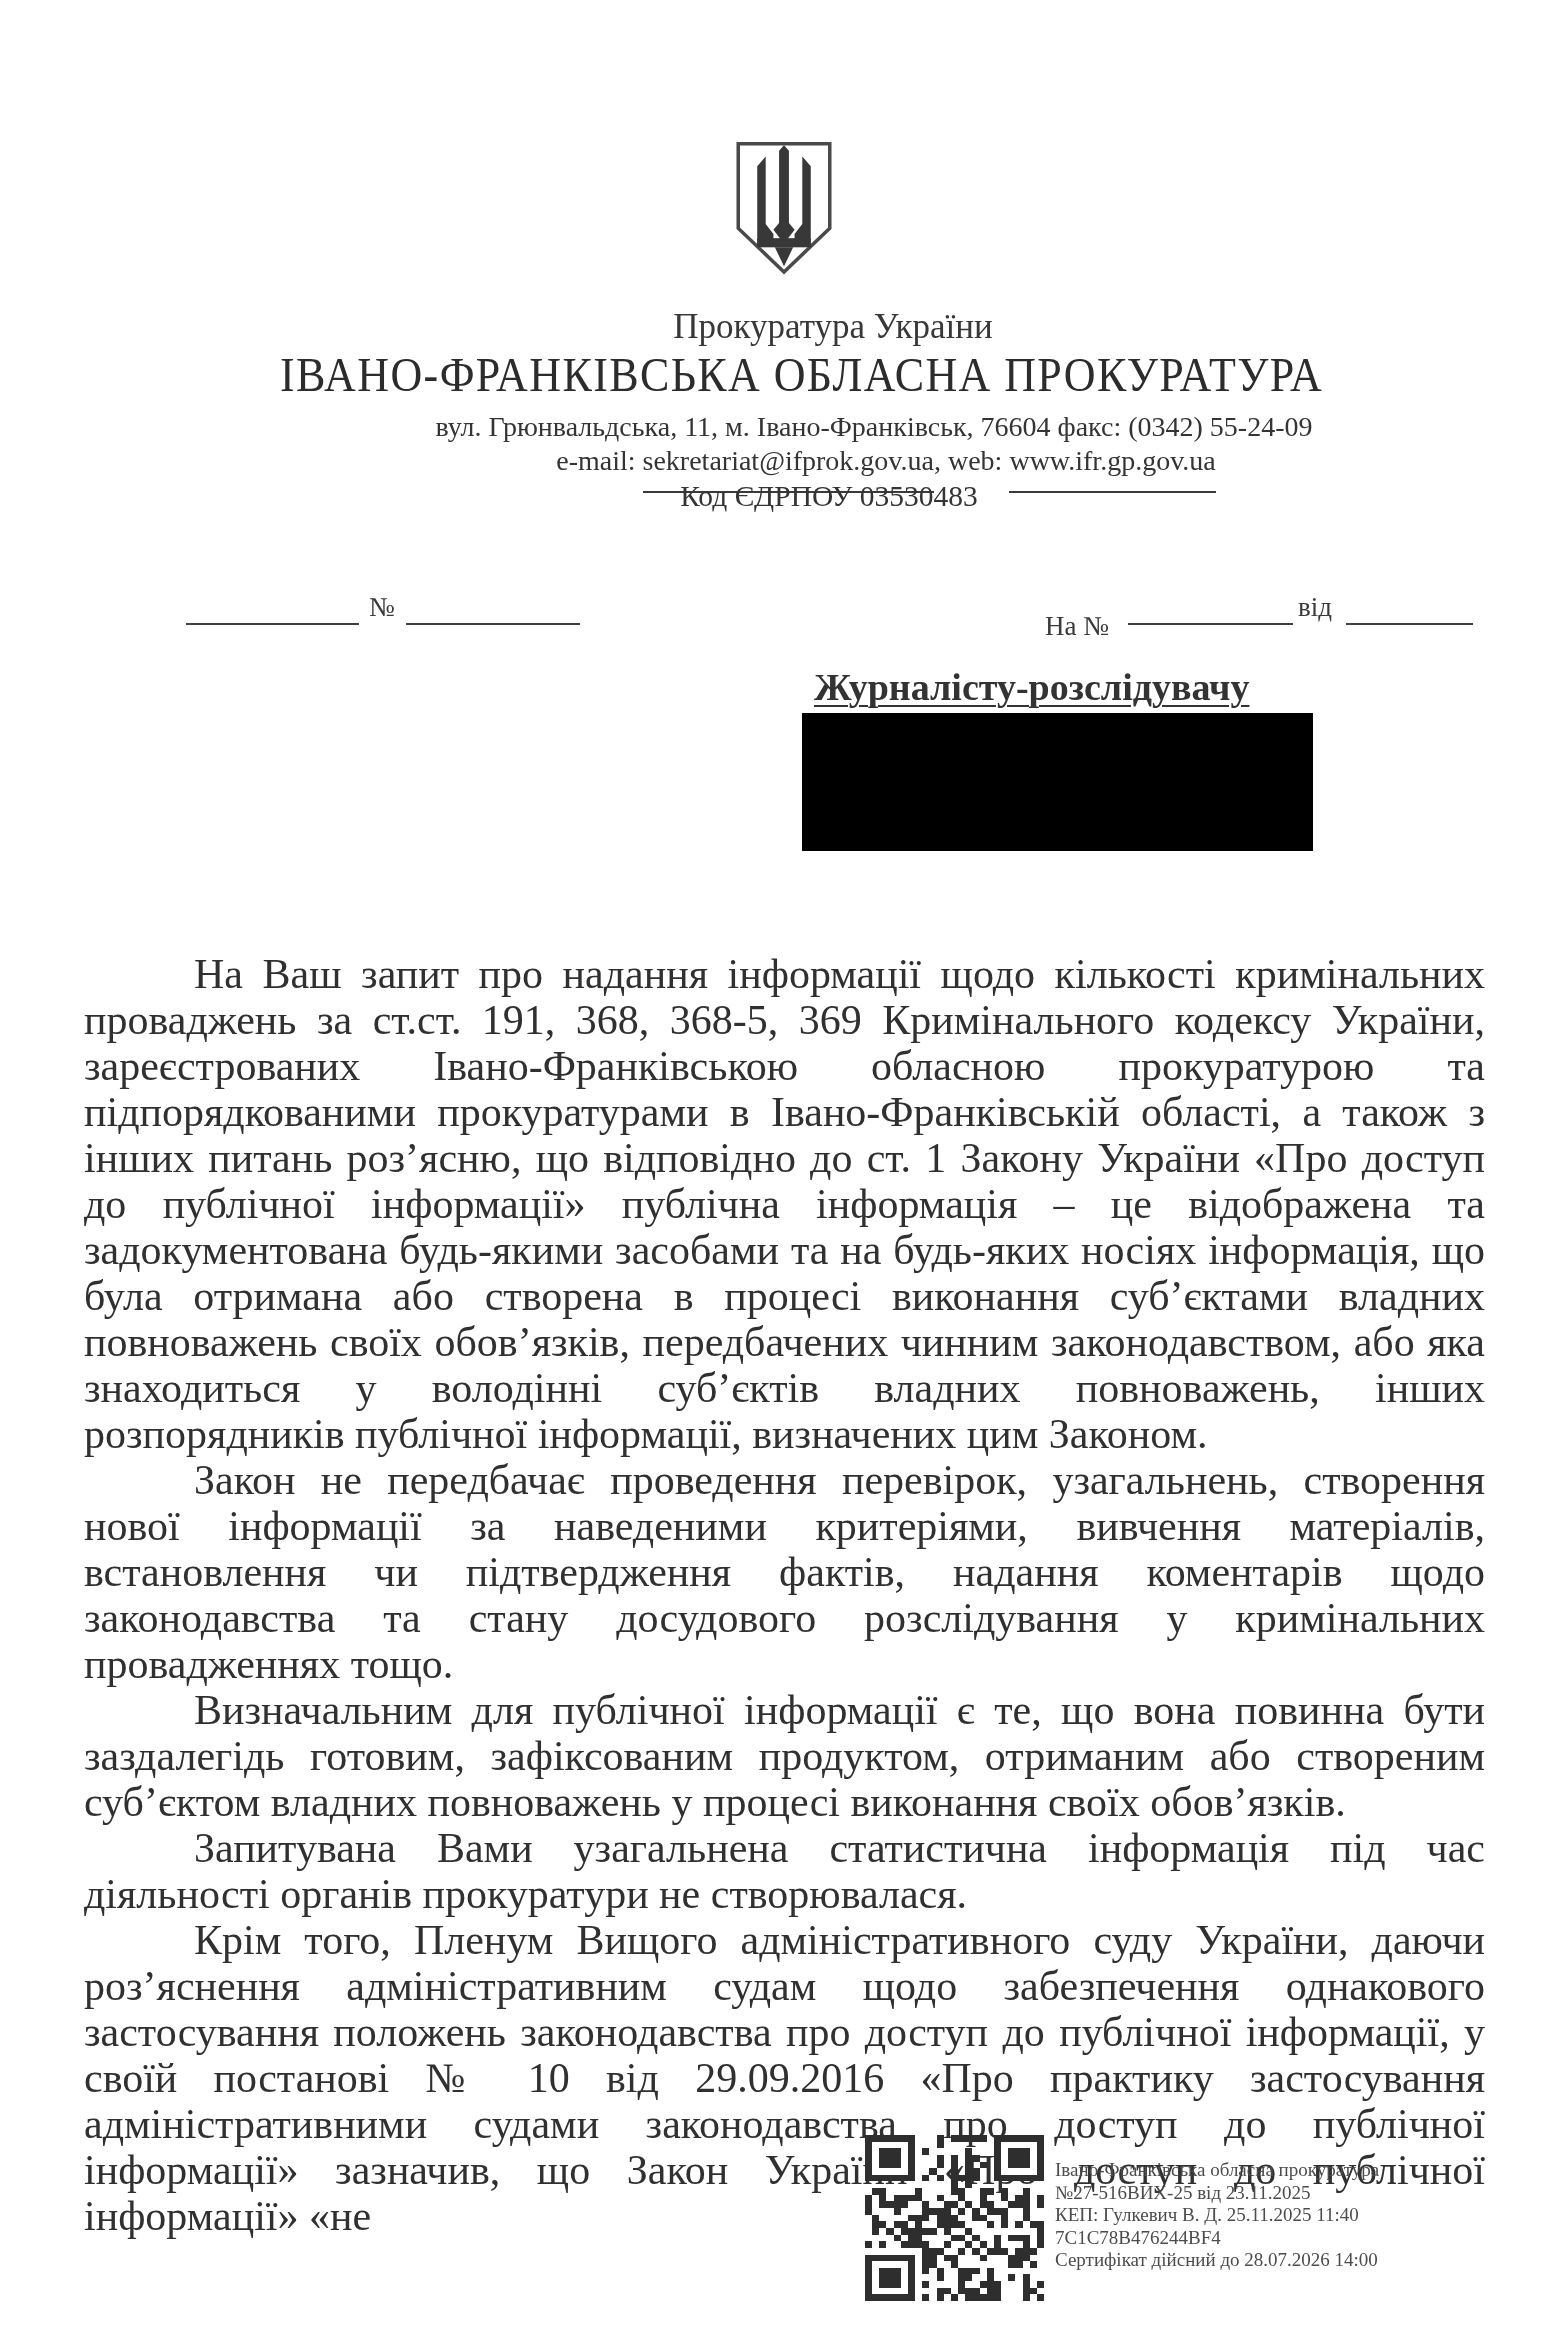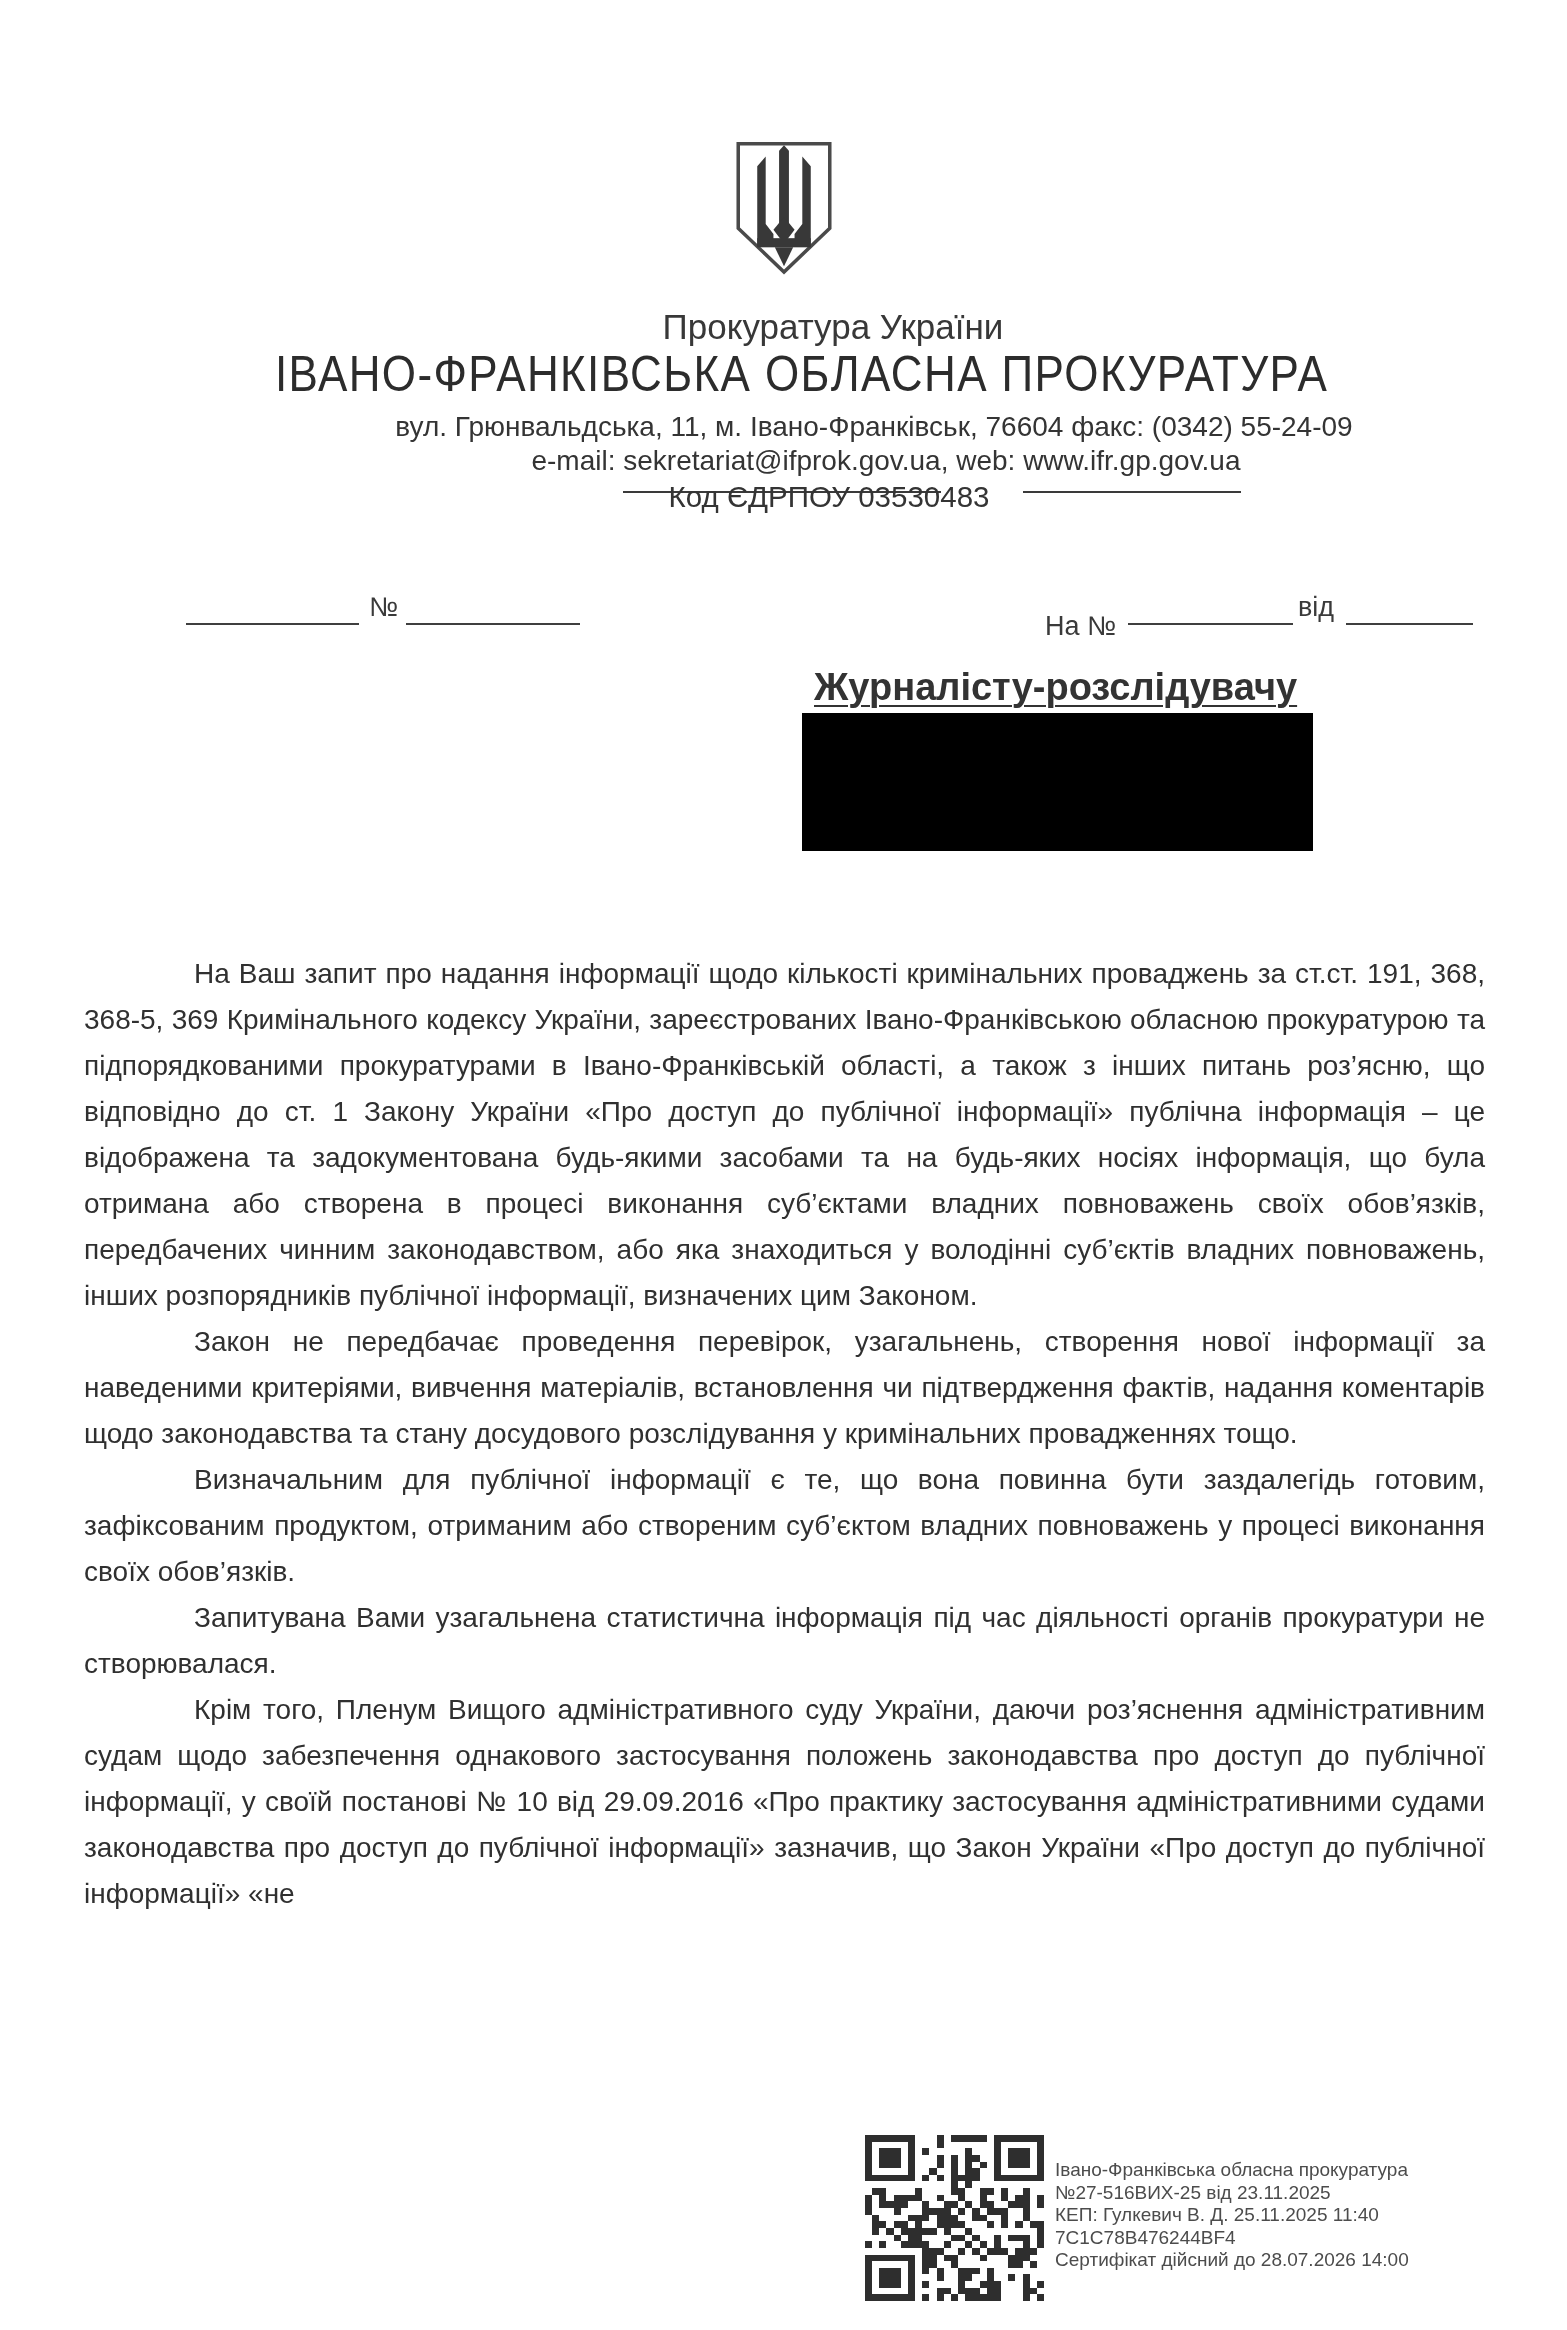--- a/index.html
+++ b/index.html
@@ -2,21 +2,21 @@
 <html style="font-size:11.3px"><head>
 <meta charset="utf-8">
 <style>
   html,body{margin:0;padding:0;background:#ffffff;}
   .page{
     position:relative;
     width:1568px;
     height:2330px;
     background:#ffffff;
     overflow:hidden;
-    font-family:Liberation Sans, sans-serif;
+    font-family:Liberation Serif, serif;
     color:#2e2e2e;
   }
   
   .emblem{position:absolute;left:734px;top:141px;width:100px;height:138px;}
   .lh{position:absolute;left:0;width:100%;text-align:center;white-space:nowrap;}
   .lh-parent{top:307px;font-size:35px;color:#383838;left:49px;}
   .lh-name{top:346px;font-size:44px;letter-spacing:1.4px;color:#2c2c2c;left:17.6px;
            transform:scaleY(1.12);transform-origin:center top;}
   .lh-addr{top:411px;font-size:28px;color:#343434;left:90px;}
   .lh-mail{top:445px;font-size:28px;color:#343434;left:102px;}
@@ -29,21 +29,21 @@
   .recipient{
     position:absolute;left:814px;top:667px;
     font-size:38px;line-height:41px;font-weight:bold;color:#333;
     text-decoration:underline;text-decoration-thickness:2.1px;text-underline-offset:4.9px;
     white-space:nowrap;
   }
   .redaction{position:absolute;left:802px;top:713px;width:511px;height:138px;background:#000;}
   
   .bodytext{
     position:absolute;left:84px;top:951px;width:1401px;
-    font-size:28px;line-height:46px;color:#303030;
+    font-size:42px;line-height:46px;color:#303030;
   }
   .bodytext p{margin:0;text-indent:110px;text-align:justify;}
   
   .qr-stamp{position:absolute;left:865px;top:2135px;width:689px;height:183px;}
   .qr-svg{position:absolute;left:0;top:0;width:179px;height:166px;}
   .stamp-lines{
     position:absolute;left:190px;top:24px;
     font-size:19px;line-height:22.5px;color:#4c4c4c;white-space:nowrap;
   }
 </style>

